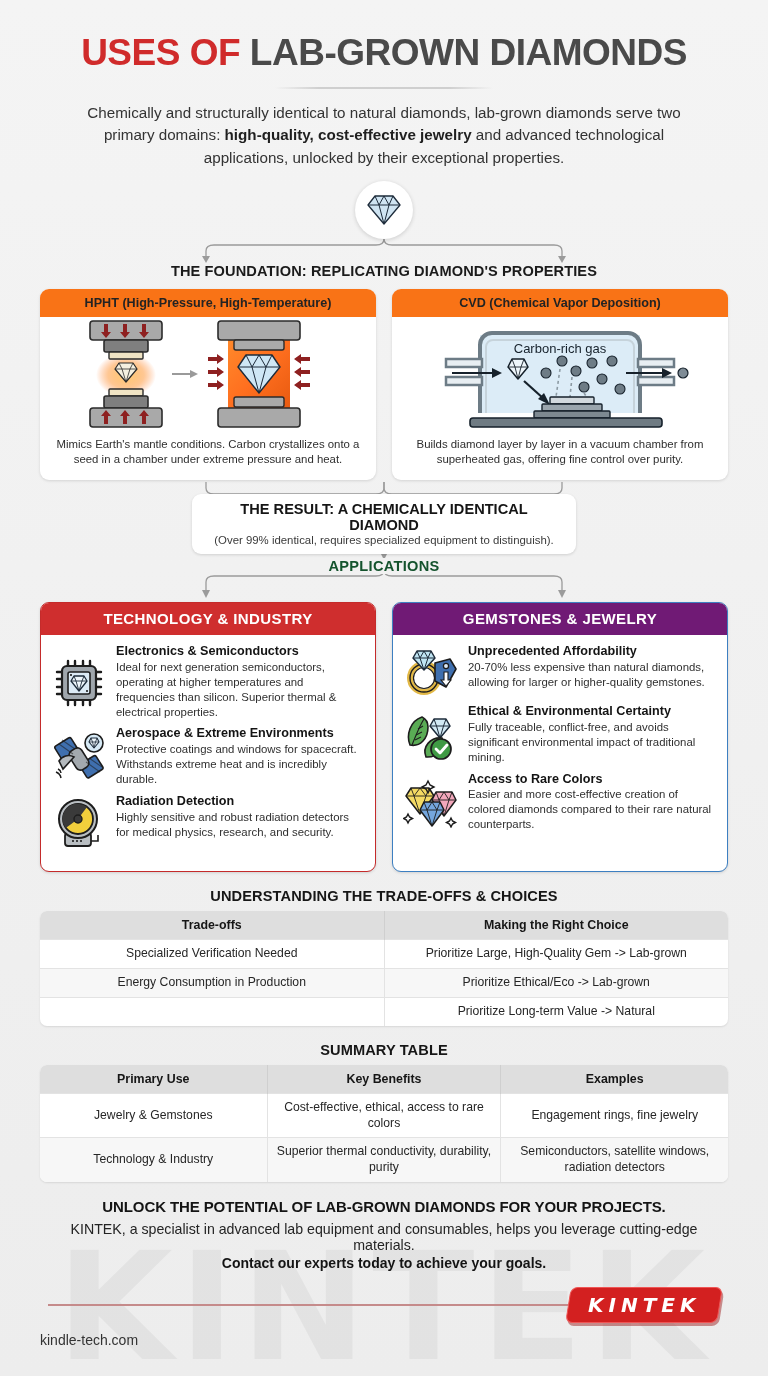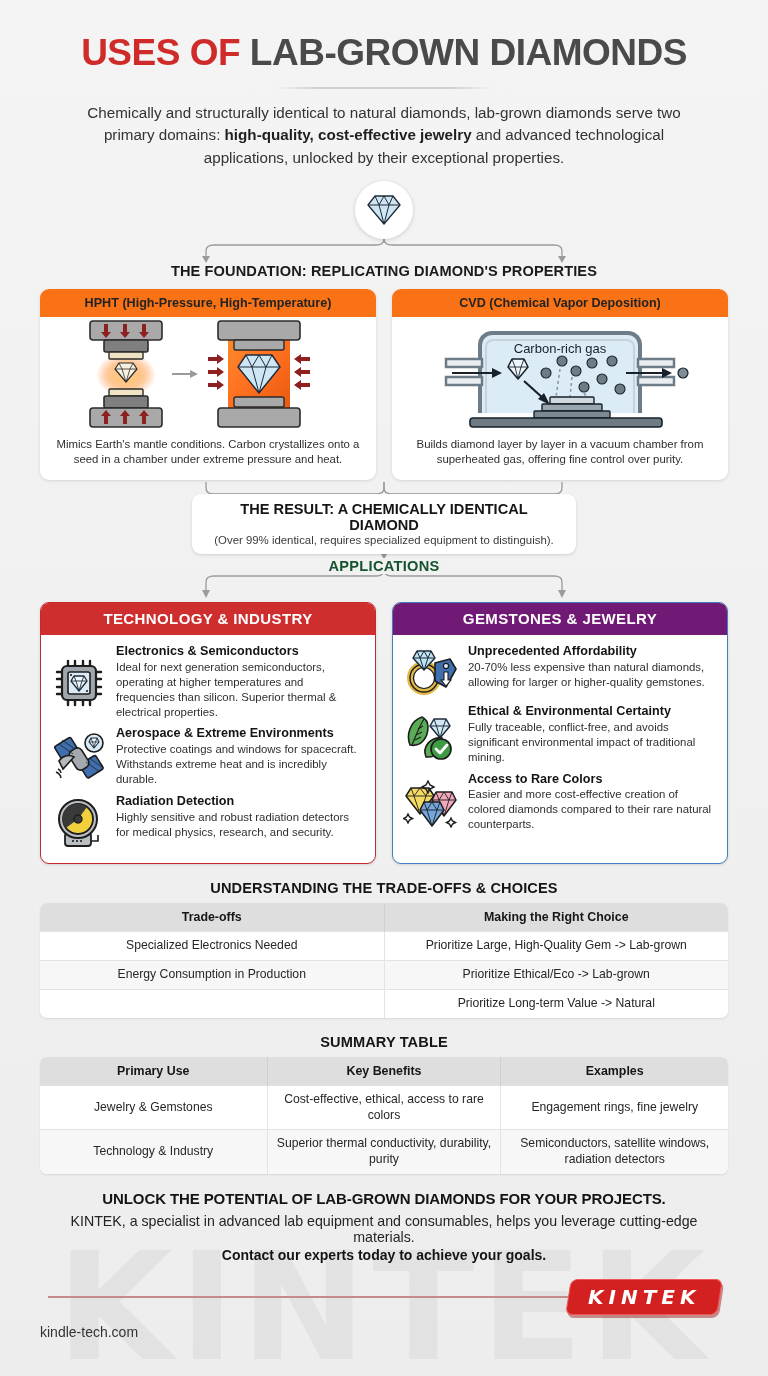--- a/index.html
+++ b/index.html
@@ -109,21 +109,21 @@
   .app.tech { border: 1.6px solid #c42b2b; }
   .app.gem  { border: 1.6px solid #3d7fc1; }
   .app-head {
     text-align: center; color: #fff; font-weight: 700;
     font-size: 15px; letter-spacing: .4px; padding: 7px 4px 8px;
   }
   .app-head.tech { background: #cf2e2e; }
   .app-head.gem  { background: #701a75; }
   .app-body { padding: 9px 12px 10px 10px; }
   .app-item { display: flex; gap: 9px; margin-bottom: 7px; }
-  .app-item:last-child { margin-bottom: 4px; }
+  .app-item:last-child { margin-bottom: 12px; }
   .app-icon { width: 56px; flex: 0 0 56px; display:flex; align-items:center; justify-content:center; padding-top:3px; }
   .app-text { flex: 1; }
   .app-item-title { font-size: 12.6px; font-weight: 700; color: #141414; line-height: 1.18; }
   .app-item-desc { font-size: 11.4px; line-height: 1.31; color: #2f2f2f; margin-top: 1px; }
 
   
   .table-block { padding: 0 40px; }
   .table-title {
     text-align: center; font-size: 14.6px; font-weight: 800;
     color: #161616; letter-spacing: .1px; margin: 16px 0 7px;
@@ -499,21 +499,21 @@
     <div class="table-title">UNDERSTANDING THE TRADE-OFFS &amp; CHOICES</div>
     <table>
       <thead>
         <tr>
           <th style="width:50%">Trade-offs</th>
           <th style="width:50%">Making the Right Choice</th>
         </tr>
       </thead>
       <tbody>
         <tr>
-          <td>Specialized Electronics Needed</td>
+          <td>Specialized Verification Needed</td>
           <td>Prioritize Large, High-Quality Gem -&gt; Lab-grown</td>
         </tr>
         <tr>
           <td>Energy Consumption in Production</td>
           <td>Prioritize Ethical/Eco -&gt; Lab-grown</td>
         </tr>
         <tr class="empty">
           <td></td>
           <td>Prioritize Long-term Value -&gt; Natural</td>
         </tr>

